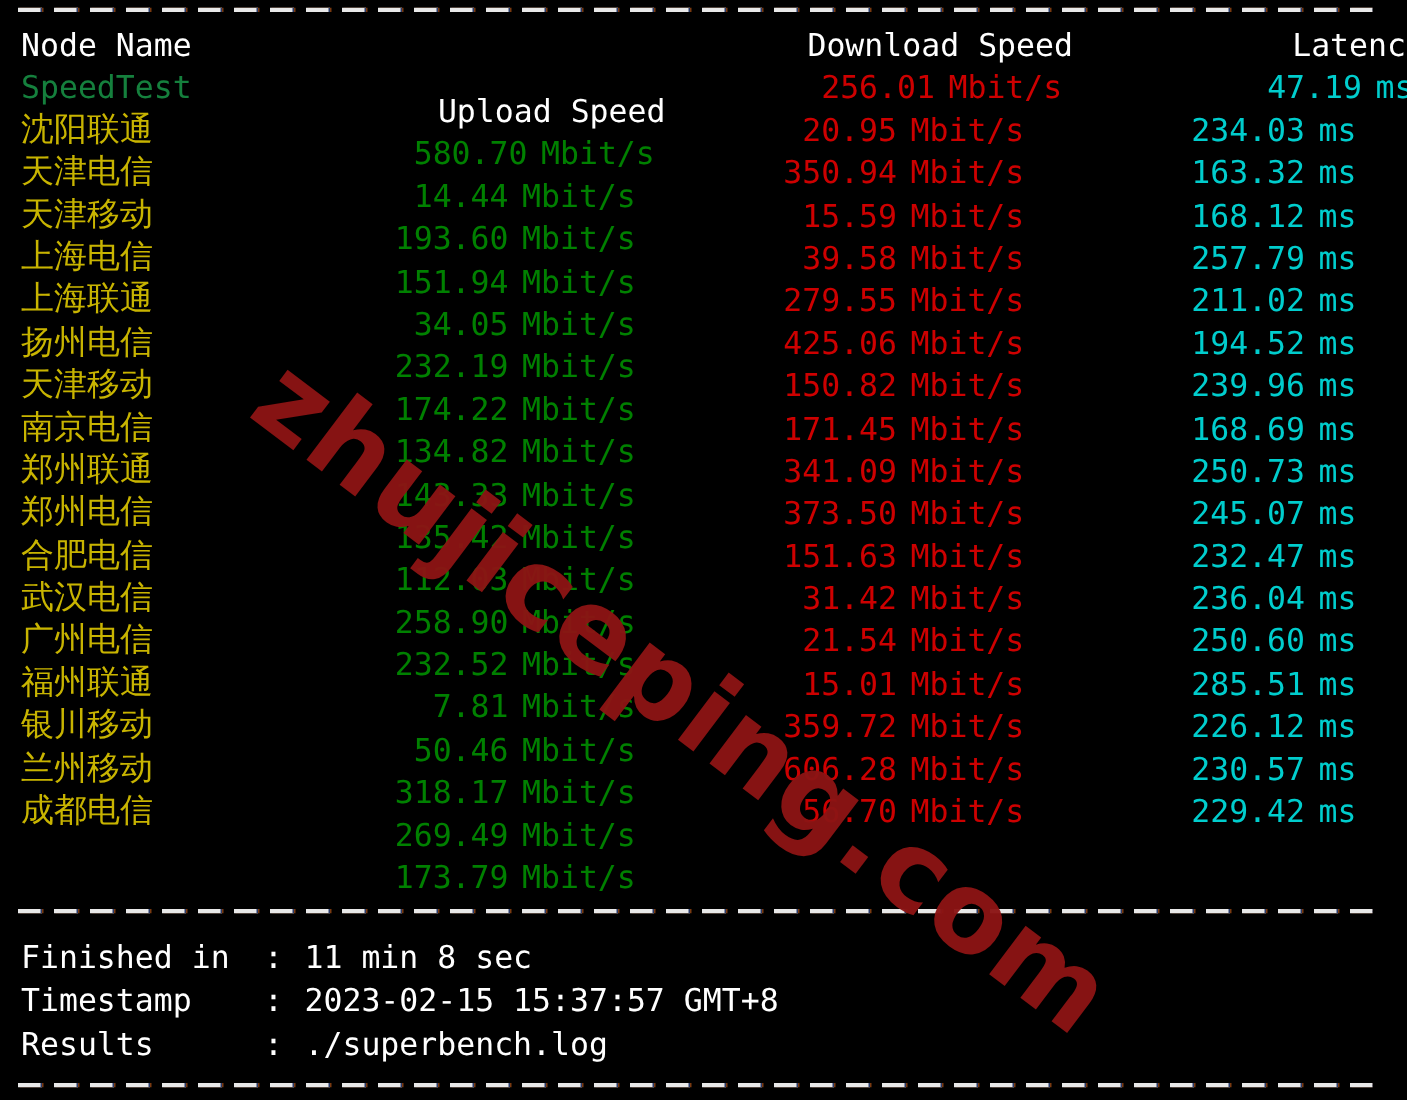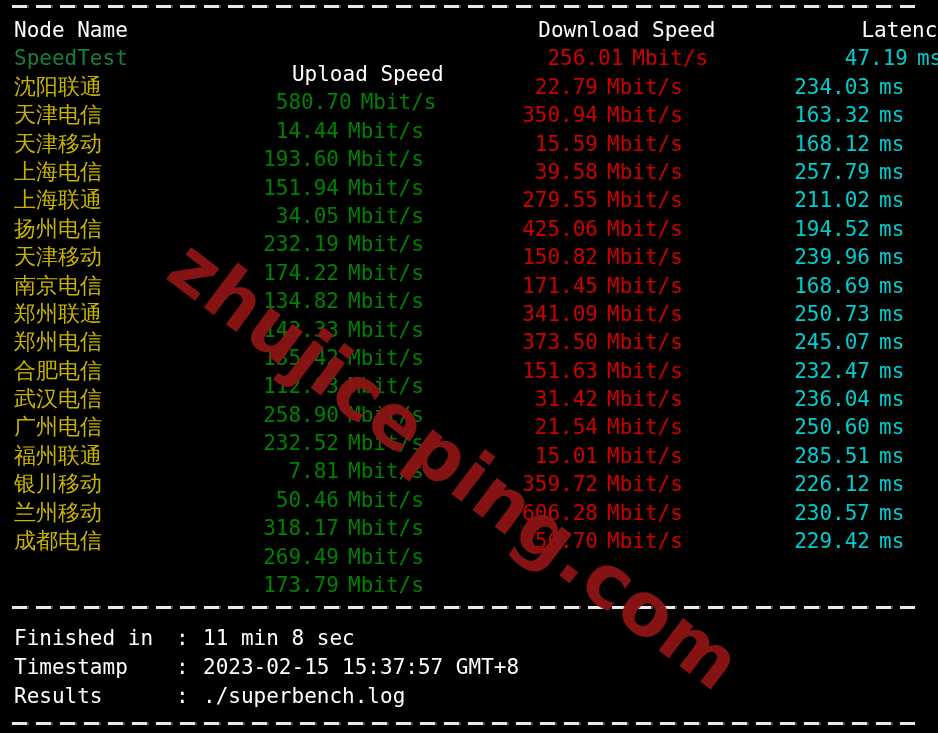--- a/index.html
+++ b/index.html
@@ -140,21 +140,21 @@
     </div>
 
     <div class="row">
       <span class="cell c-name st-name">SpeedTest</span>
       <span class="cell c-up up"><span class="num">580.70</span><span class="unit">Mbit/s</span></span>
       <span class="cell c-down down"><span class="num">256.01</span><span class="unit">Mbit/s</span></span>
       <span class="cell c-lat lat"><span class="num">47.19</span><span class="unit-ms">ms</span></span>
     </div>
 
     <div id="node-rows">
-        <div class="row"><span class="cell c-name nd-name cjk">沈阳联通</span><span class="cell c-up up"><span class="num">14.44</span><span class="unit">Mbit/s</span></span><span class="cell c-down down"><span class="num">22.79</span><span class="unit">Mbit/s</span></span><span class="cell c-lat lat"><span class="num">234.03</span><span class="unit-ms">ms</span></span></div>
+        <div class="row"><span class="cell c-name nd-name cjk">沈阳联通</span><span class="cell c-up up"><span class="num">14.44</span><span class="unit">Mbit/s</span></span><span class="cell c-down down"><span class="num">20.95</span><span class="unit">Mbit/s</span></span><span class="cell c-lat lat"><span class="num">234.03</span><span class="unit-ms">ms</span></span></div>
         <div class="row"><span class="cell c-name nd-name cjk">天津电信</span><span class="cell c-up up"><span class="num">193.60</span><span class="unit">Mbit/s</span></span><span class="cell c-down down"><span class="num">350.94</span><span class="unit">Mbit/s</span></span><span class="cell c-lat lat"><span class="num">163.32</span><span class="unit-ms">ms</span></span></div>
         <div class="row"><span class="cell c-name nd-name cjk">天津移动</span><span class="cell c-up up"><span class="num">151.94</span><span class="unit">Mbit/s</span></span><span class="cell c-down down"><span class="num">15.59</span><span class="unit">Mbit/s</span></span><span class="cell c-lat lat"><span class="num">168.12</span><span class="unit-ms">ms</span></span></div>
         <div class="row"><span class="cell c-name nd-name cjk">上海电信</span><span class="cell c-up up"><span class="num">34.05</span><span class="unit">Mbit/s</span></span><span class="cell c-down down"><span class="num">39.58</span><span class="unit">Mbit/s</span></span><span class="cell c-lat lat"><span class="num">257.79</span><span class="unit-ms">ms</span></span></div>
         <div class="row"><span class="cell c-name nd-name cjk">上海联通</span><span class="cell c-up up"><span class="num">232.19</span><span class="unit">Mbit/s</span></span><span class="cell c-down down"><span class="num">279.55</span><span class="unit">Mbit/s</span></span><span class="cell c-lat lat"><span class="num">211.02</span><span class="unit-ms">ms</span></span></div>
         <div class="row"><span class="cell c-name nd-name cjk">扬州电信</span><span class="cell c-up up"><span class="num">174.22</span><span class="unit">Mbit/s</span></span><span class="cell c-down down"><span class="num">425.06</span><span class="unit">Mbit/s</span></span><span class="cell c-lat lat"><span class="num">194.52</span><span class="unit-ms">ms</span></span></div>
         <div class="row"><span class="cell c-name nd-name cjk">天津移动</span><span class="cell c-up up"><span class="num">134.82</span><span class="unit">Mbit/s</span></span><span class="cell c-down down"><span class="num">150.82</span><span class="unit">Mbit/s</span></span><span class="cell c-lat lat"><span class="num">239.96</span><span class="unit-ms">ms</span></span></div>
         <div class="row"><span class="cell c-name nd-name cjk">南京电信</span><span class="cell c-up up"><span class="num">143.33</span><span class="unit">Mbit/s</span></span><span class="cell c-down down"><span class="num">171.45</span><span class="unit">Mbit/s</span></span><span class="cell c-lat lat"><span class="num">168.69</span><span class="unit-ms">ms</span></span></div>
         <div class="row"><span class="cell c-name nd-name cjk">郑州联通</span><span class="cell c-up up"><span class="num">135.42</span><span class="unit">Mbit/s</span></span><span class="cell c-down down"><span class="num">341.09</span><span class="unit">Mbit/s</span></span><span class="cell c-lat lat"><span class="num">250.73</span><span class="unit-ms">ms</span></span></div>
         <div class="row"><span class="cell c-name nd-name cjk">郑州电信</span><span class="cell c-up up"><span class="num">112.03</span><span class="unit">Mbit/s</span></span><span class="cell c-down down"><span class="num">373.50</span><span class="unit">Mbit/s</span></span><span class="cell c-lat lat"><span class="num">245.07</span><span class="unit-ms">ms</span></span></div>
         <div class="row"><span class="cell c-name nd-name cjk">合肥电信</span><span class="cell c-up up"><span class="num">258.90</span><span class="unit">Mbit/s</span></span><span class="cell c-down down"><span class="num">151.63</span><span class="unit">Mbit/s</span></span><span class="cell c-lat lat"><span class="num">232.47</span><span class="unit-ms">ms</span></span></div>

